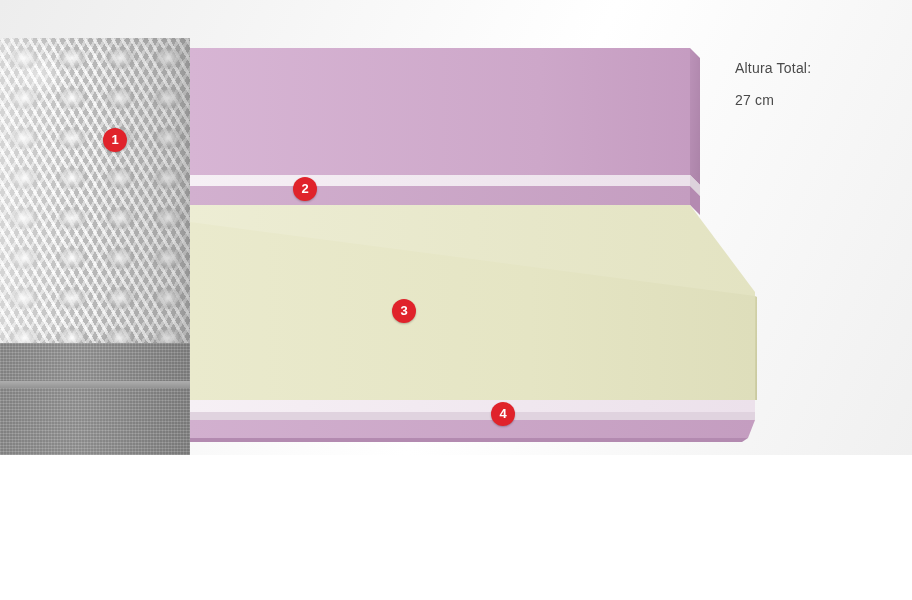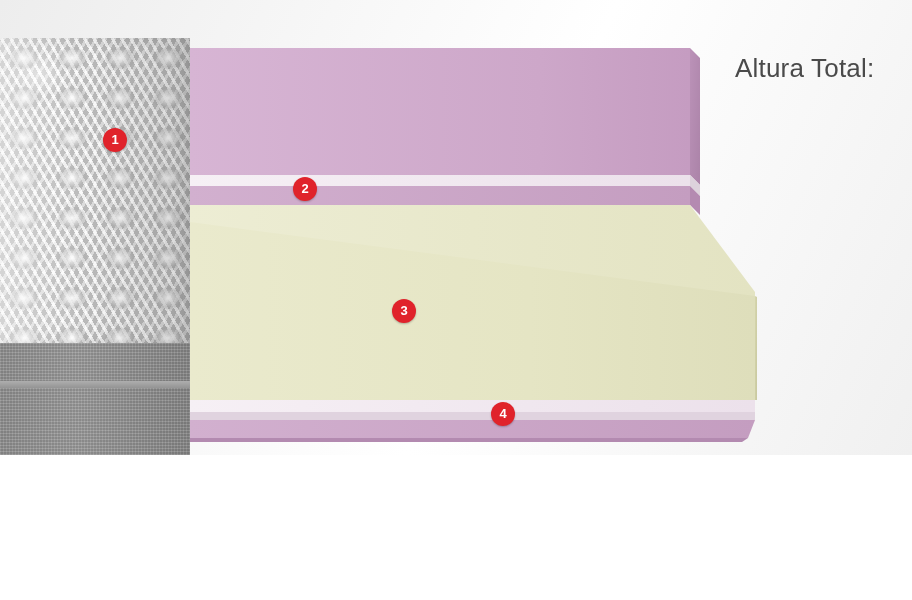--- a/index.html
+++ b/index.html
@@ -102,21 +102,21 @@
   .m1 { left: 103px; top: 128px; }
   .m2 { left: 293px; top: 177px; }
   .m3 { left: 392px; top: 299px; }
   .m4 { left: 491px; top: 402px; }
 
   
   .height-label {
     position: absolute;
     left: 735px; top: 52px;
     color: #4a4a4a;
-    font-size: 26px;
+    font-size: 14px;
     line-height: 32px;
     letter-spacing: 0.2px;
   }
 
   
   .legend {
     position: absolute;
     left: 0; top: 455px;
     width: 912px; height: 145px;
     background: #ffffff;
@@ -204,20 +204,21 @@
     </div>
     <div class="base-band-mid"></div>
 
     <div class="marker m1">1</div>
     <div class="marker m2">2</div>
     <div class="marker m3">3</div>
     <div class="marker m4">4</div>
 
     <div class="height-label">
       <div>Altura Total:</div>
+      <div>27 cm</div>
     </div>
   </div>
 
   <div class="legend">
 
     
 
     
 
     

